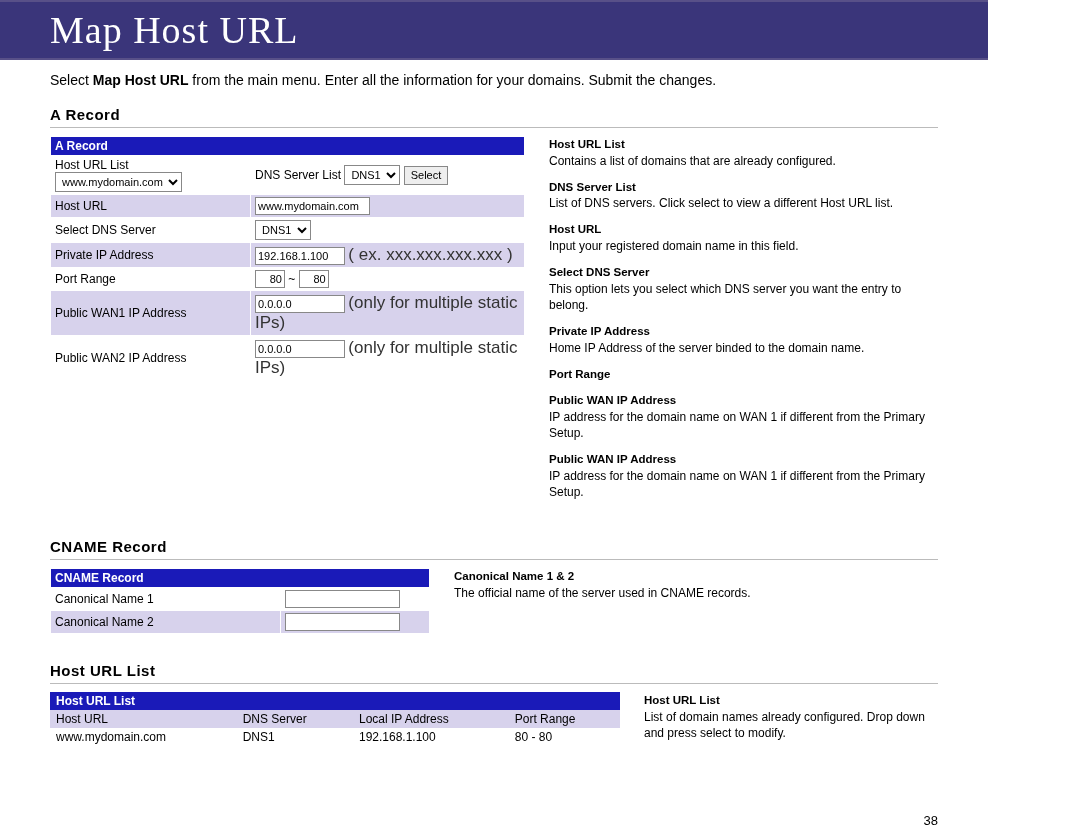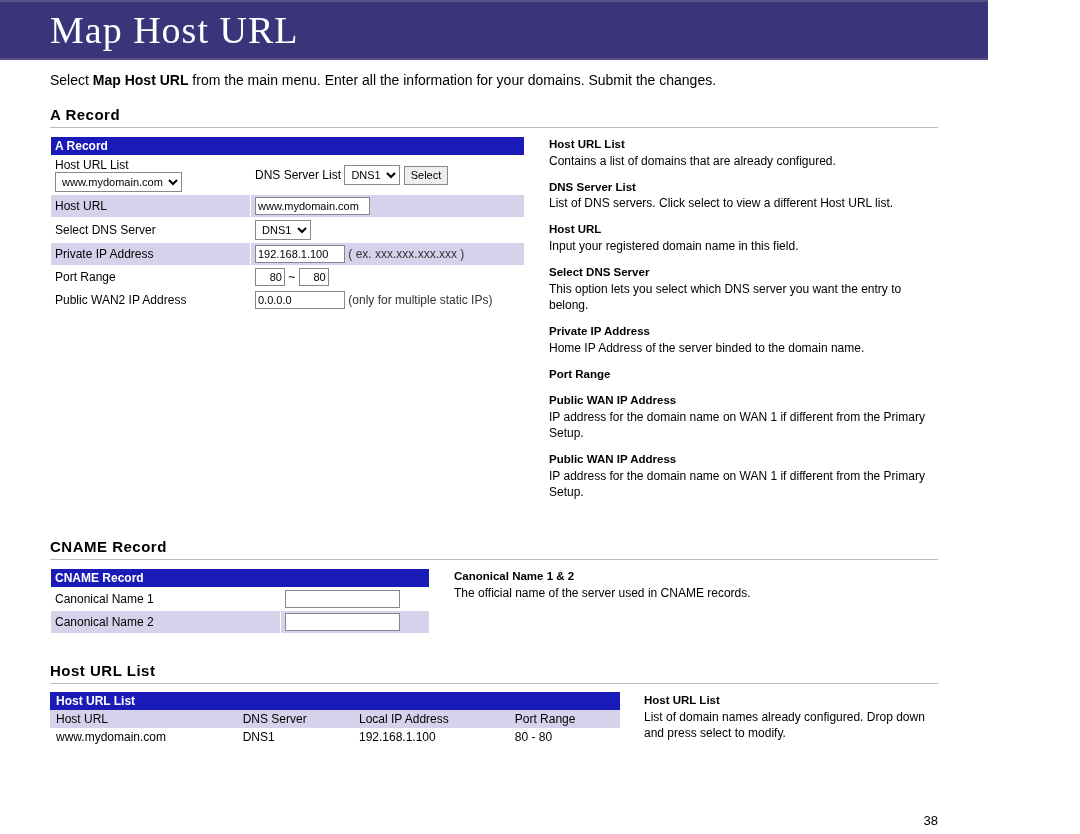--- a/index.html
+++ b/index.html
@@ -50,21 +50,21 @@
   .label-cell { width: 200px; }
   .input { border: 1px solid #888; font-size: 11px; padding: 1px 2px; height: 18px; background: #fff; }
   .input-sm { width: 90px; }
   .input-md { width: 115px; }
   .input-port { width: 30px; text-align: right; }
   select.input { font-size: 11px; height: 20px; }
   .btn-select {
     font-size: 11px; padding: 0 6px; height: 19px;
     border: 1px solid #888; background: #eee; cursor: pointer;
   }
-  .note { font-size: 12px; color: #333; }
+  .note { font-size: 17px; color: #333; }
   .def-block { margin-bottom: 10px; }
   .def-term { font-weight: bold; font-size: 11.5px; }
   .def-text { font-size: 12px; }
   .spacer { height: 28px; }
   table.list-table { border-collapse: collapse; font-size: 12px; width: 570px; }
   table.list-table td, table.list-table th { padding: 2px 6px; text-align: left; font-weight: normal; }
   table.list-table .hdr-row th { background: #1a1ab8; color: #fff; font-weight: bold; }
   table.list-table .row-lav td { background: #d7d2ec; }
   table.list-table .row-white td { background: #fff; }
   .page-number {
@@ -125,20 +125,27 @@
             </td>
           </tr>
           <tr class="row-white">
             <td class="label-cell">Port Range</td>
             <td>
               <input class="input input-port" value="80" style="">
               <span>~</span>
               <input class="input input-port" value="80" style="">
             </td>
           </tr>
+          <tr class="row-lav">
+            <td class="label-cell">Public WAN1 IP Address</td>
+            <td>
+              <input class="input input-sm" value="0.0.0.0" style="">
+              <span class="note">(only for multiple static IPs)</span>
+            </td>
+          </tr>
           <tr class="row-white">
             <td class="label-cell">Public WAN2 IP Address</td>
             <td>
               <input class="input input-sm" value="0.0.0.0" style="">
               <span class="note">(only for multiple static IPs)</span>
             </td>
           </tr>
         </tbody>
           </table>
       </div>

